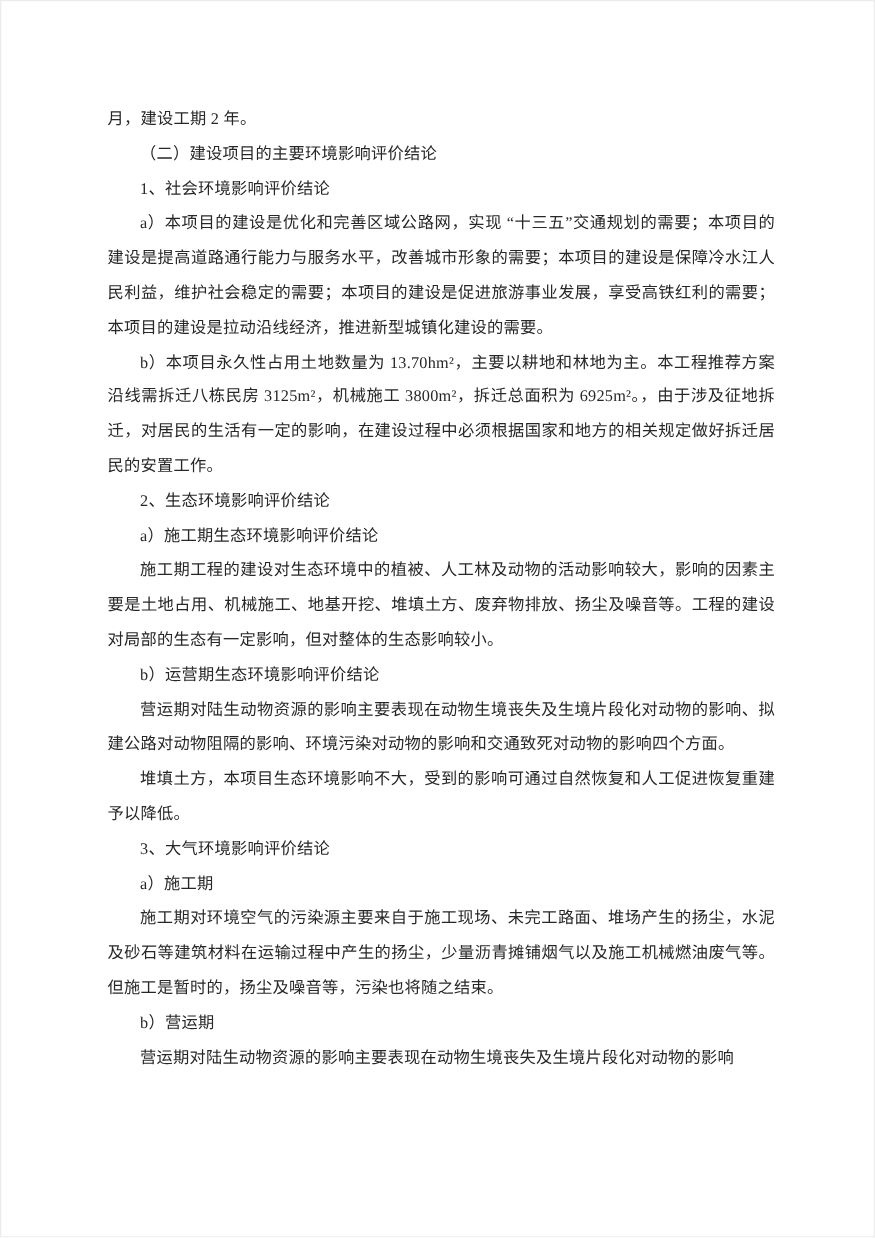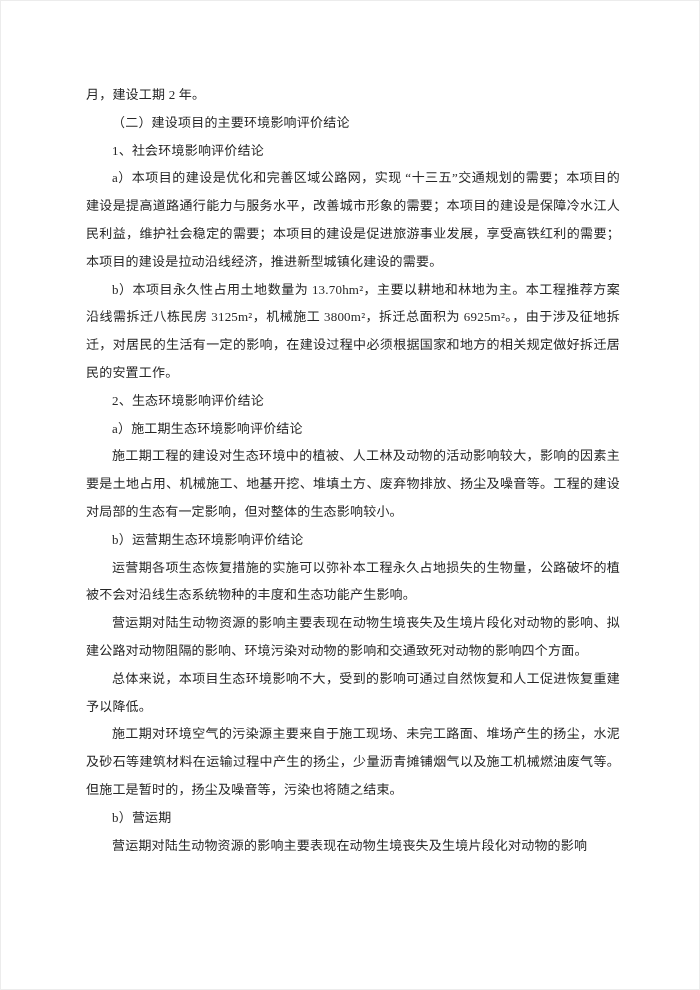--- a/index.html
+++ b/index.html
@@ -44,20 +44,21 @@
   <div class="doc-body">
       <p>月，建设工期 2 年。</p>
       <p class="indent">（二）建设项目的主要环境影响评价结论</p>
       <p class="indent">1、社会环境影响评价结论</p>
       <p class="indent">a）本项目的建设是优化和完善区域公路网，实现 “十三五”交通规划的需要；本项目的建设是提高道路通行能力与服务水平，改善城市形象的需要；本项目的建设是保障冷水江人民利益，维护社会稳定的需要；本项目的建设是促进旅游事业发展，享受高铁红利的需要；本项目的建设是拉动沿线经济，推进新型城镇化建设的需要。</p>
       <p class="indent">b）本项目永久性占用土地数量为 13.70hm²，主要以耕地和林地为主。本工程推荐方案沿线需拆迁八栋民房 3125m²，机械施工 3800m²，拆迁总面积为 6925m²。，由于涉及征地拆迁，对居民的生活有一定的影响，在建设过程中必须根据国家和地方的相关规定做好拆迁居民的安置工作。</p>
       <p class="indent">2、生态环境影响评价结论</p>
       <p class="indent">a）施工期生态环境影响评价结论</p>
       <p class="indent">施工期工程的建设对生态环境中的植被、人工林及动物的活动影响较大，影响的因素主要是土地占用、机械施工、地基开挖、堆填土方、废弃物排放、扬尘及噪音等。工程的建设对局部的生态有一定影响，但对整体的生态影响较小。</p>
       <p class="indent">b）运营期生态环境影响评价结论</p>
-      <p class="indent">运营期各项生态恢复措施的实施可以弥补本工程永久占地损失的生物量，公路破坏的植被不会对沿线生态系统物种的丰度和生态功能产生影响。</p>
       <p class="indent">营运期对陆生动物资源的影响主要表现在动物生境丧失及生境片段化对动物的影响、拟建公路对动物阻隔的影响、环境污染对动物的影响和交通致死对动物的影响四个方面。</p>
-      <p class="indent">总体来说，本项目生态环境影响不大，受到的影响可通过自然恢复和人工促进恢复重建予以降低。</p>
+      <p class="indent">堆填土方，本项目生态环境影响不大，受到的影响可通过自然恢复和人工促进恢复重建予以降低。</p>
+      <p class="indent">3、大气环境影响评价结论</p>
+      <p class="indent">a）施工期</p>
       <p class="indent">施工期对环境空气的污染源主要来自于施工现场、未完工路面、堆场产生的扬尘，水泥及砂石等建筑材料在运输过程中产生的扬尘，少量沥青摊铺烟气以及施工机械燃油废气等。但施工是暂时的，扬尘及噪音等，污染也将随之结束。</p>
       <p class="indent">b）营运期</p>
       <p class="indent">营运期对陆生动物资源的影响主要表现在动物生境丧失及生境片段化对动物的影响</p>
     </div>
 </div>
 
 </body></html>

